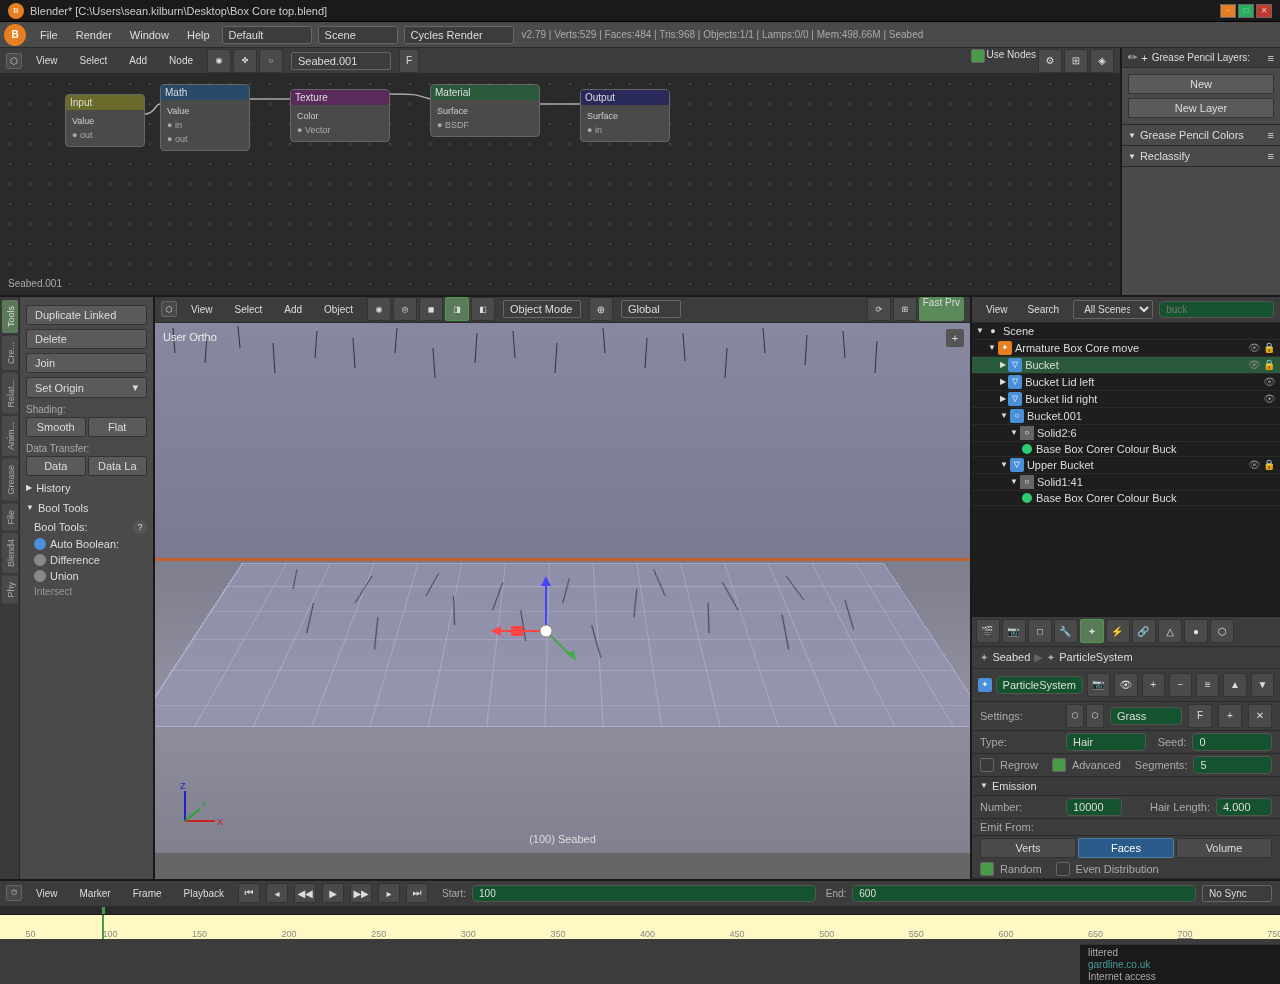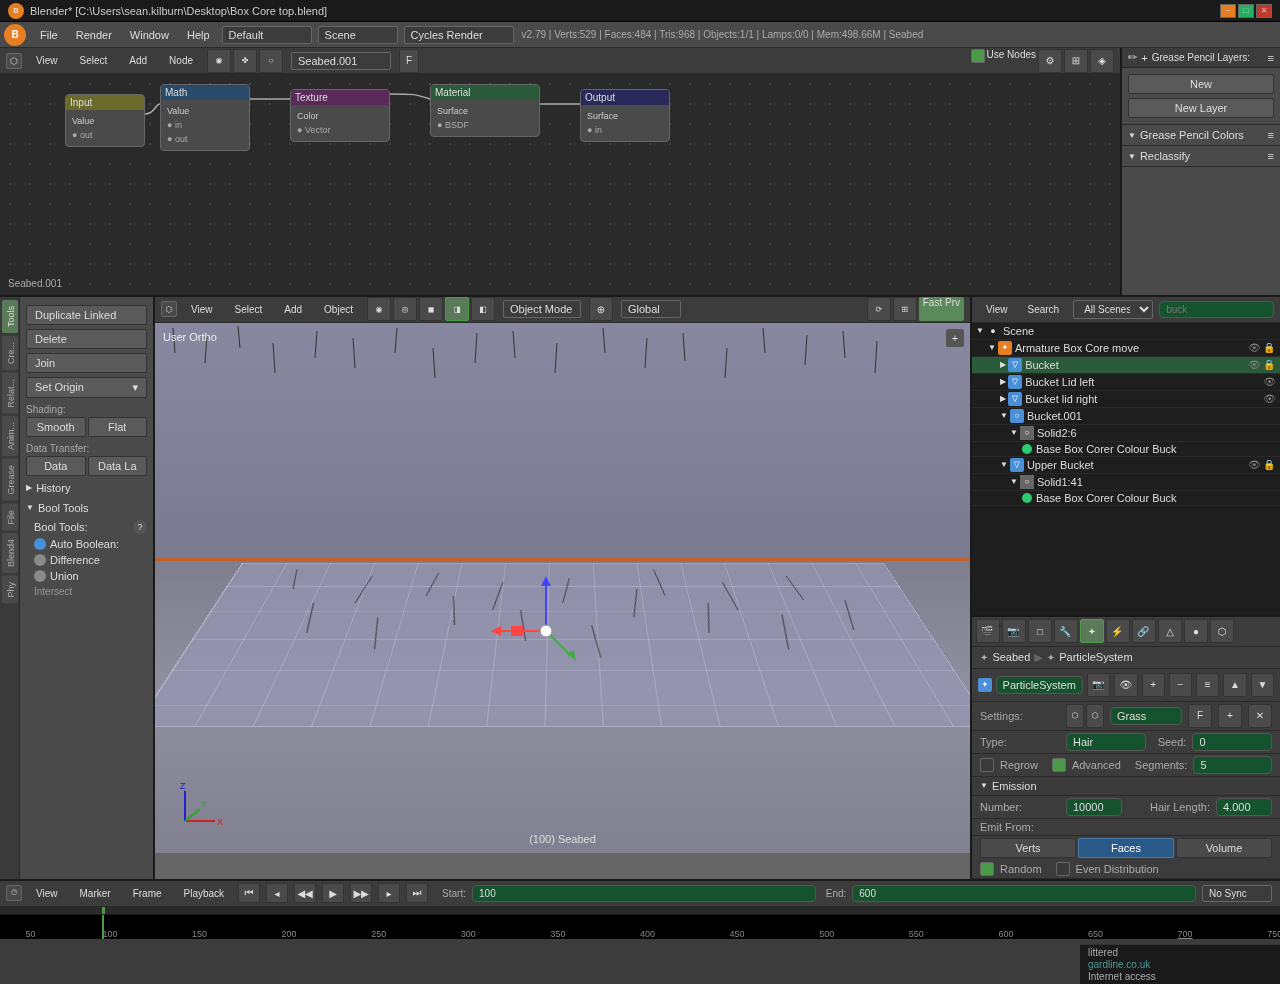--- a/index.html
+++ b/index.html
@@ -154,21 +154,21 @@
       background: #5a5a5a;
       border: 1px solid #333;
       color: #ddd;
       padding: 3px 8px;
       cursor: pointer;
       border-radius: 2px;
       font-size: 11px;
       width: 100%;
       margin: 2px 0;
       display: flex;
-      align-items: center;
+      align-items: flex-end;
       justify-content: space-between;
     }
     .section-header {
       display: flex;
       align-items: center;
       gap: 4px;
       padding: 4px 0;
       cursor: pointer;
       color: #ddd;
       font-size: 11px;
@@ -381,21 +381,21 @@
       background: #3c3c3c;
       height: 26px;
       display: flex;
       align-items: center;
       padding: 0 6px;
       gap: 6px;
       border-bottom: 1px solid #2a2a2a;
     }
     .timeline-ruler {
       height: 24px;
-      background: #000000;
+      background: #fef9c3;
       position: relative;
       display: flex;
       align-items: flex-end;
       padding: 0 8px;
       overflow: hidden;
     }
     .ruler-tick { position: absolute; bottom: 0; font-size: 9px; color: #888; }
     .playhead { position: absolute; bottom: 0; width: 2px; height: 100%; background: #4a9a4a; }
     .timeline-btn {
       background: #4a4a4a;

